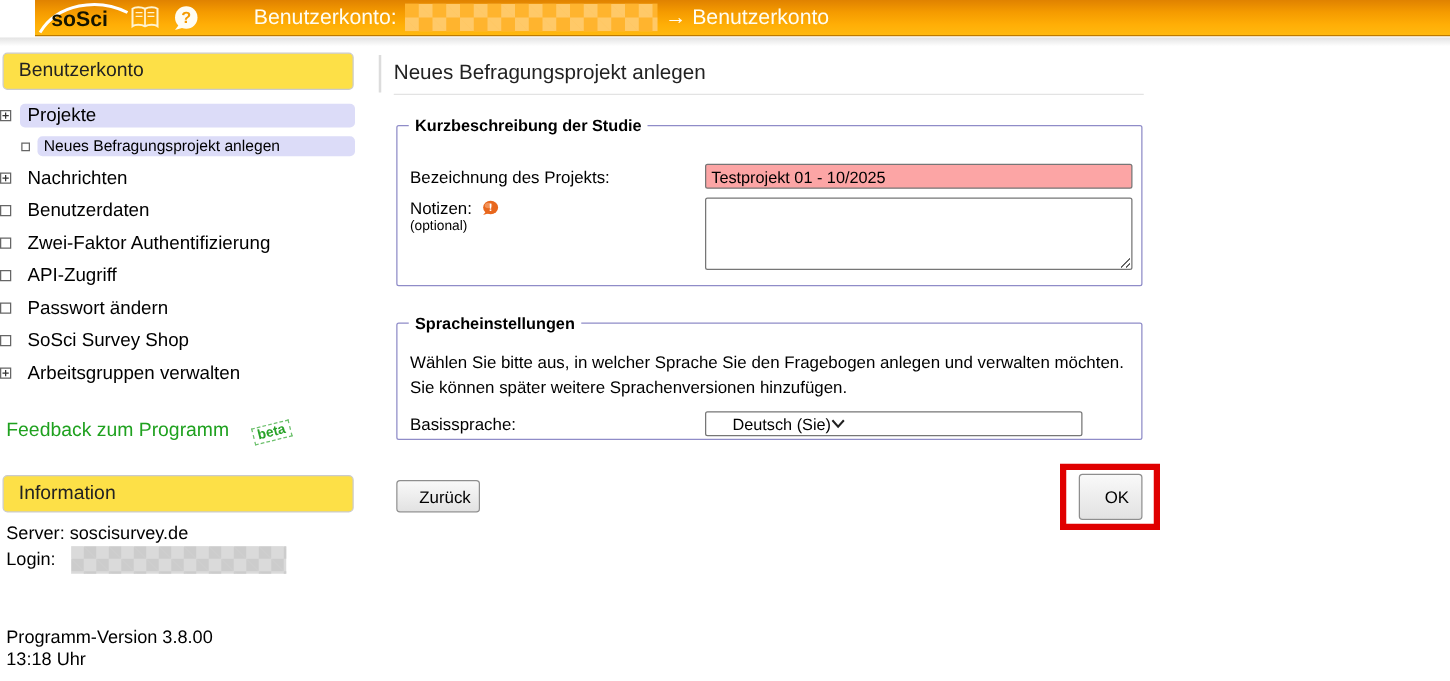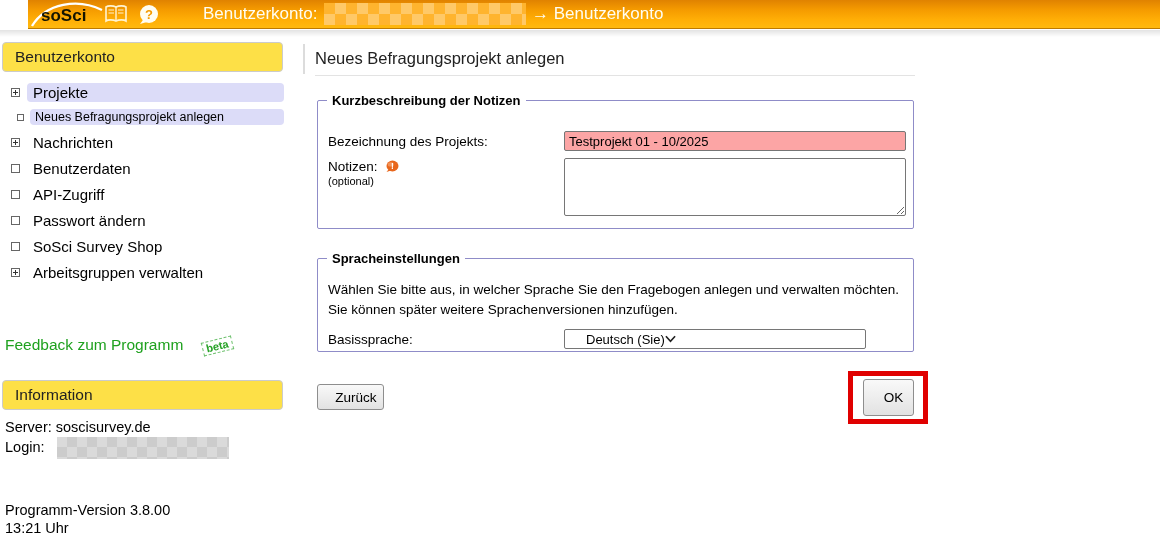--- a/index.html
+++ b/index.html
@@ -29,21 +29,21 @@
 
   
   .side-box { position:absolute; left:2px; width:281px; padding:5px 0 5px 12px;
               background:#fde047; border:1px solid #cbcbcb; border-radius:4px;
               font-size:15.5px; color:#222; }
   .box-account { top:42px; }
   .box-info { top:380px; }
 
   #side-menu { position:absolute; left:0; top:82px; width:300px; }
   .menu-item { display:flex; align-items:center; height:21px; margin-bottom:5px;
-               padding-left:11px; cursor:pointer; }
+               padding-left:0; cursor:pointer; }
   .menu-item.sub { height:18px; margin-bottom:6px; padding-left:17px; }
   .expander { width:9px; height:9px; border:1px solid #666; margin-right:7px;
               flex:none; position:relative; background:#fff; }
   .expander.plus::before { content:""; position:absolute; left:1px; right:1px; top:50%;
                            margin-top:-0.5px; height:1px; background:#333; }
   .expander.plus::after  { content:""; position:absolute; top:1px; bottom:1px; left:50%;
                            margin-left:-0.5px; width:1px; background:#333; }
   .sub .expander { width:7px; height:7px; margin-right:6px; }
   .menu-label { flex:1; margin-right:16px; padding:1px 6px; font-size:15px;
                 white-space:nowrap; overflow:hidden; border-radius:4px; }
@@ -157,20 +157,24 @@
       <div class="menu-item">
         <span class="expander plus"></span>
         <span class="menu-label">Nachrichten</span>
       </div>
       <div class="menu-item">
         <span class="expander"></span>
         <span class="menu-label">Benutzerdaten</span>
       </div>
       <div class="menu-item">
         <span class="expander"></span>
+        <span class="menu-label">Zwei-Faktor Authentifizierung</span>
+      </div>
+      <div class="menu-item">
+        <span class="expander"></span>
         <span class="menu-label">API-Zugriff</span>
       </div>
       <div class="menu-item">
         <span class="expander"></span>
         <span class="menu-label">Passwort ändern</span>
       </div>
       <div class="menu-item">
         <span class="expander"></span>
         <span class="menu-label">SoSci Survey Shop</span>
       </div>
@@ -185,27 +189,27 @@
     <span class="beta-badge">beta</span>
   </div>
 
   <div class="side-box box-info">Information</div>
   <div class="server-line">Server: soscisurvey.de</div>
   <div class="login-line">
     <span>Login:</span>
     <span class="redact-gray"></span>
   </div>
   <div class="version-line">Programm-Version 3.8.00</div>
-  <div class="time-line">13:21 Uhr</div>
+  <div class="time-line">13:18 Uhr</div>
 
   <div class="vline"></div>
   <h1 class="page-title">Neues Befragungsprojekt anlegen</h1>
 
   <section class="fset fset-study">
-    <span class="legend">Kurzbeschreibung der Notizen</span>
+    <span class="legend">Kurzbeschreibung der Studie</span>
     <label class="flabel" style="left:10px; top:33px;">Bezeichnung des Projekts:</label>
     <input class="tinput" style="top: 30px;" type="text" value="Testprojekt 01 - 10/2025">
     <label class="flabel" style="left:10px; top:58px;">
       <span>Notizen:</span>
       <span class="note-help">
         <svg width="14" height="13" viewBox="0 0 14 13">
           <ellipse cx="7.5" cy="6" rx="6" ry="5.4" fill="#e8671d"></ellipse>
           <ellipse cx="5.8" cy="4.4" rx="3" ry="2.2" fill="#f59a63" opacity="0.85"></ellipse>
           <path d="M3.5 9.5 L1.5 12 L6 10.5 Z" fill="#e8671d"></path>
           <text x="7.5" y="9" font-size="8.5" font-weight="bold" fill="#ffffff" text-anchor="middle">!</text>

